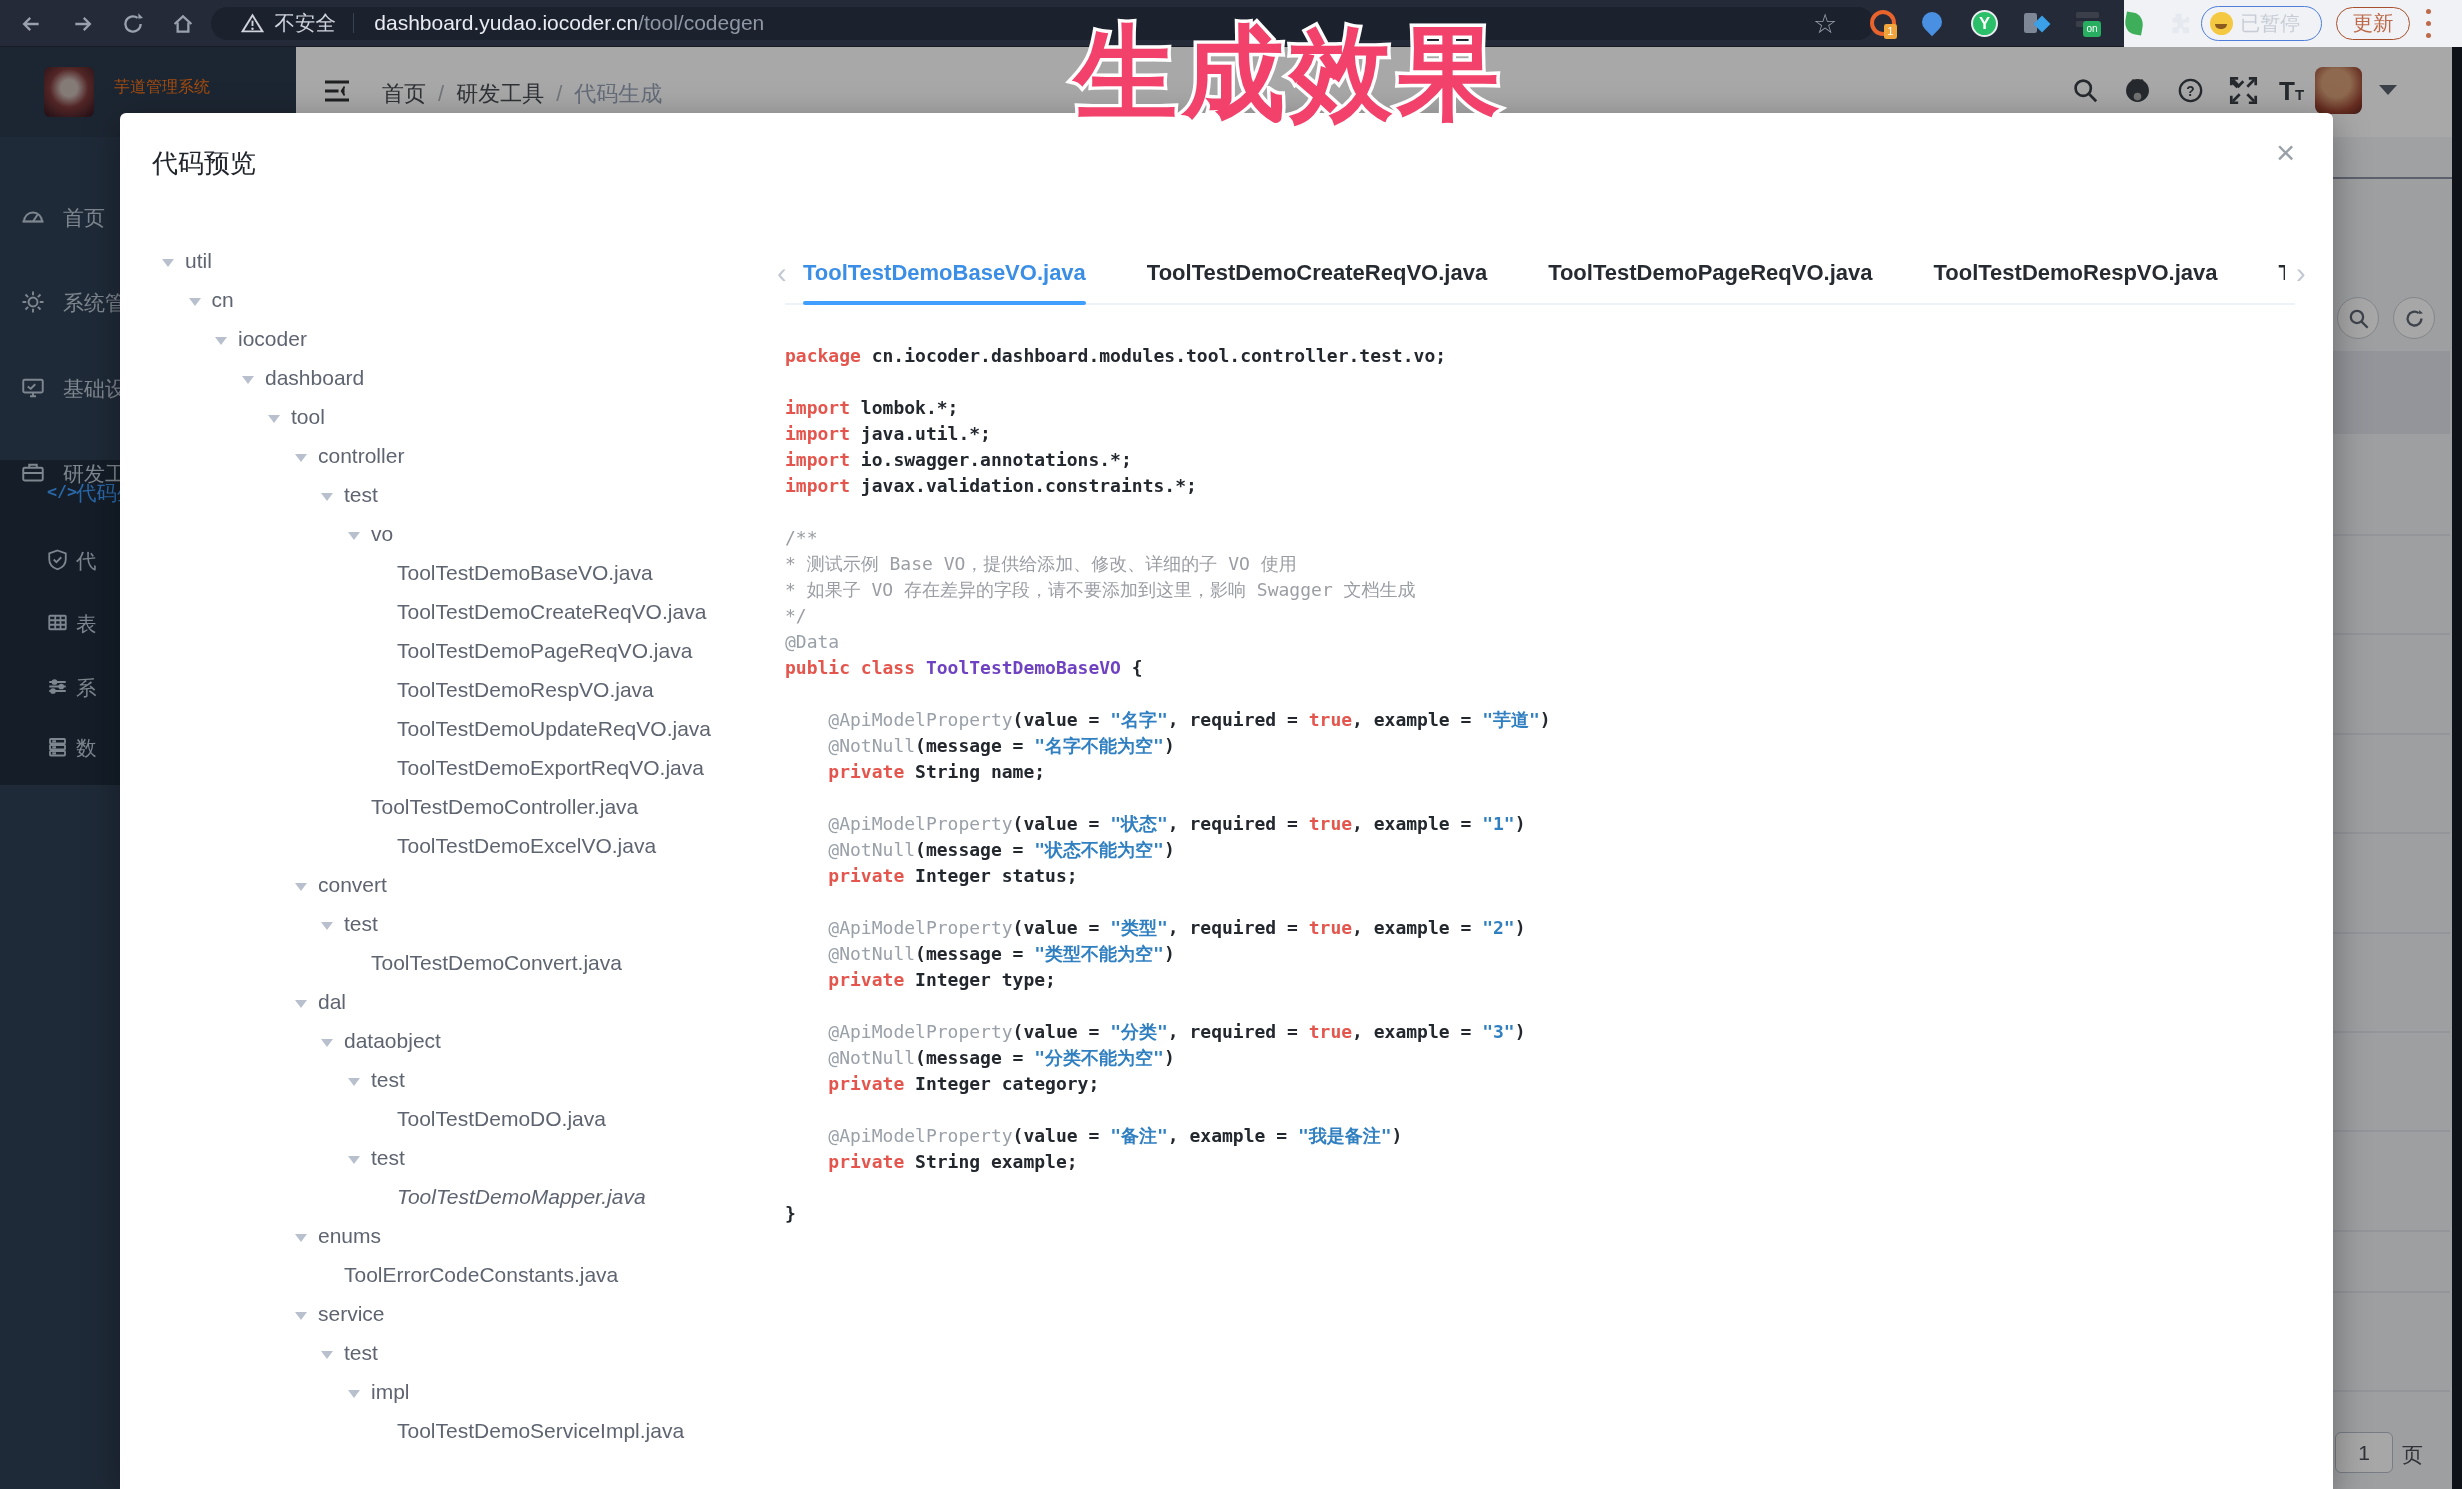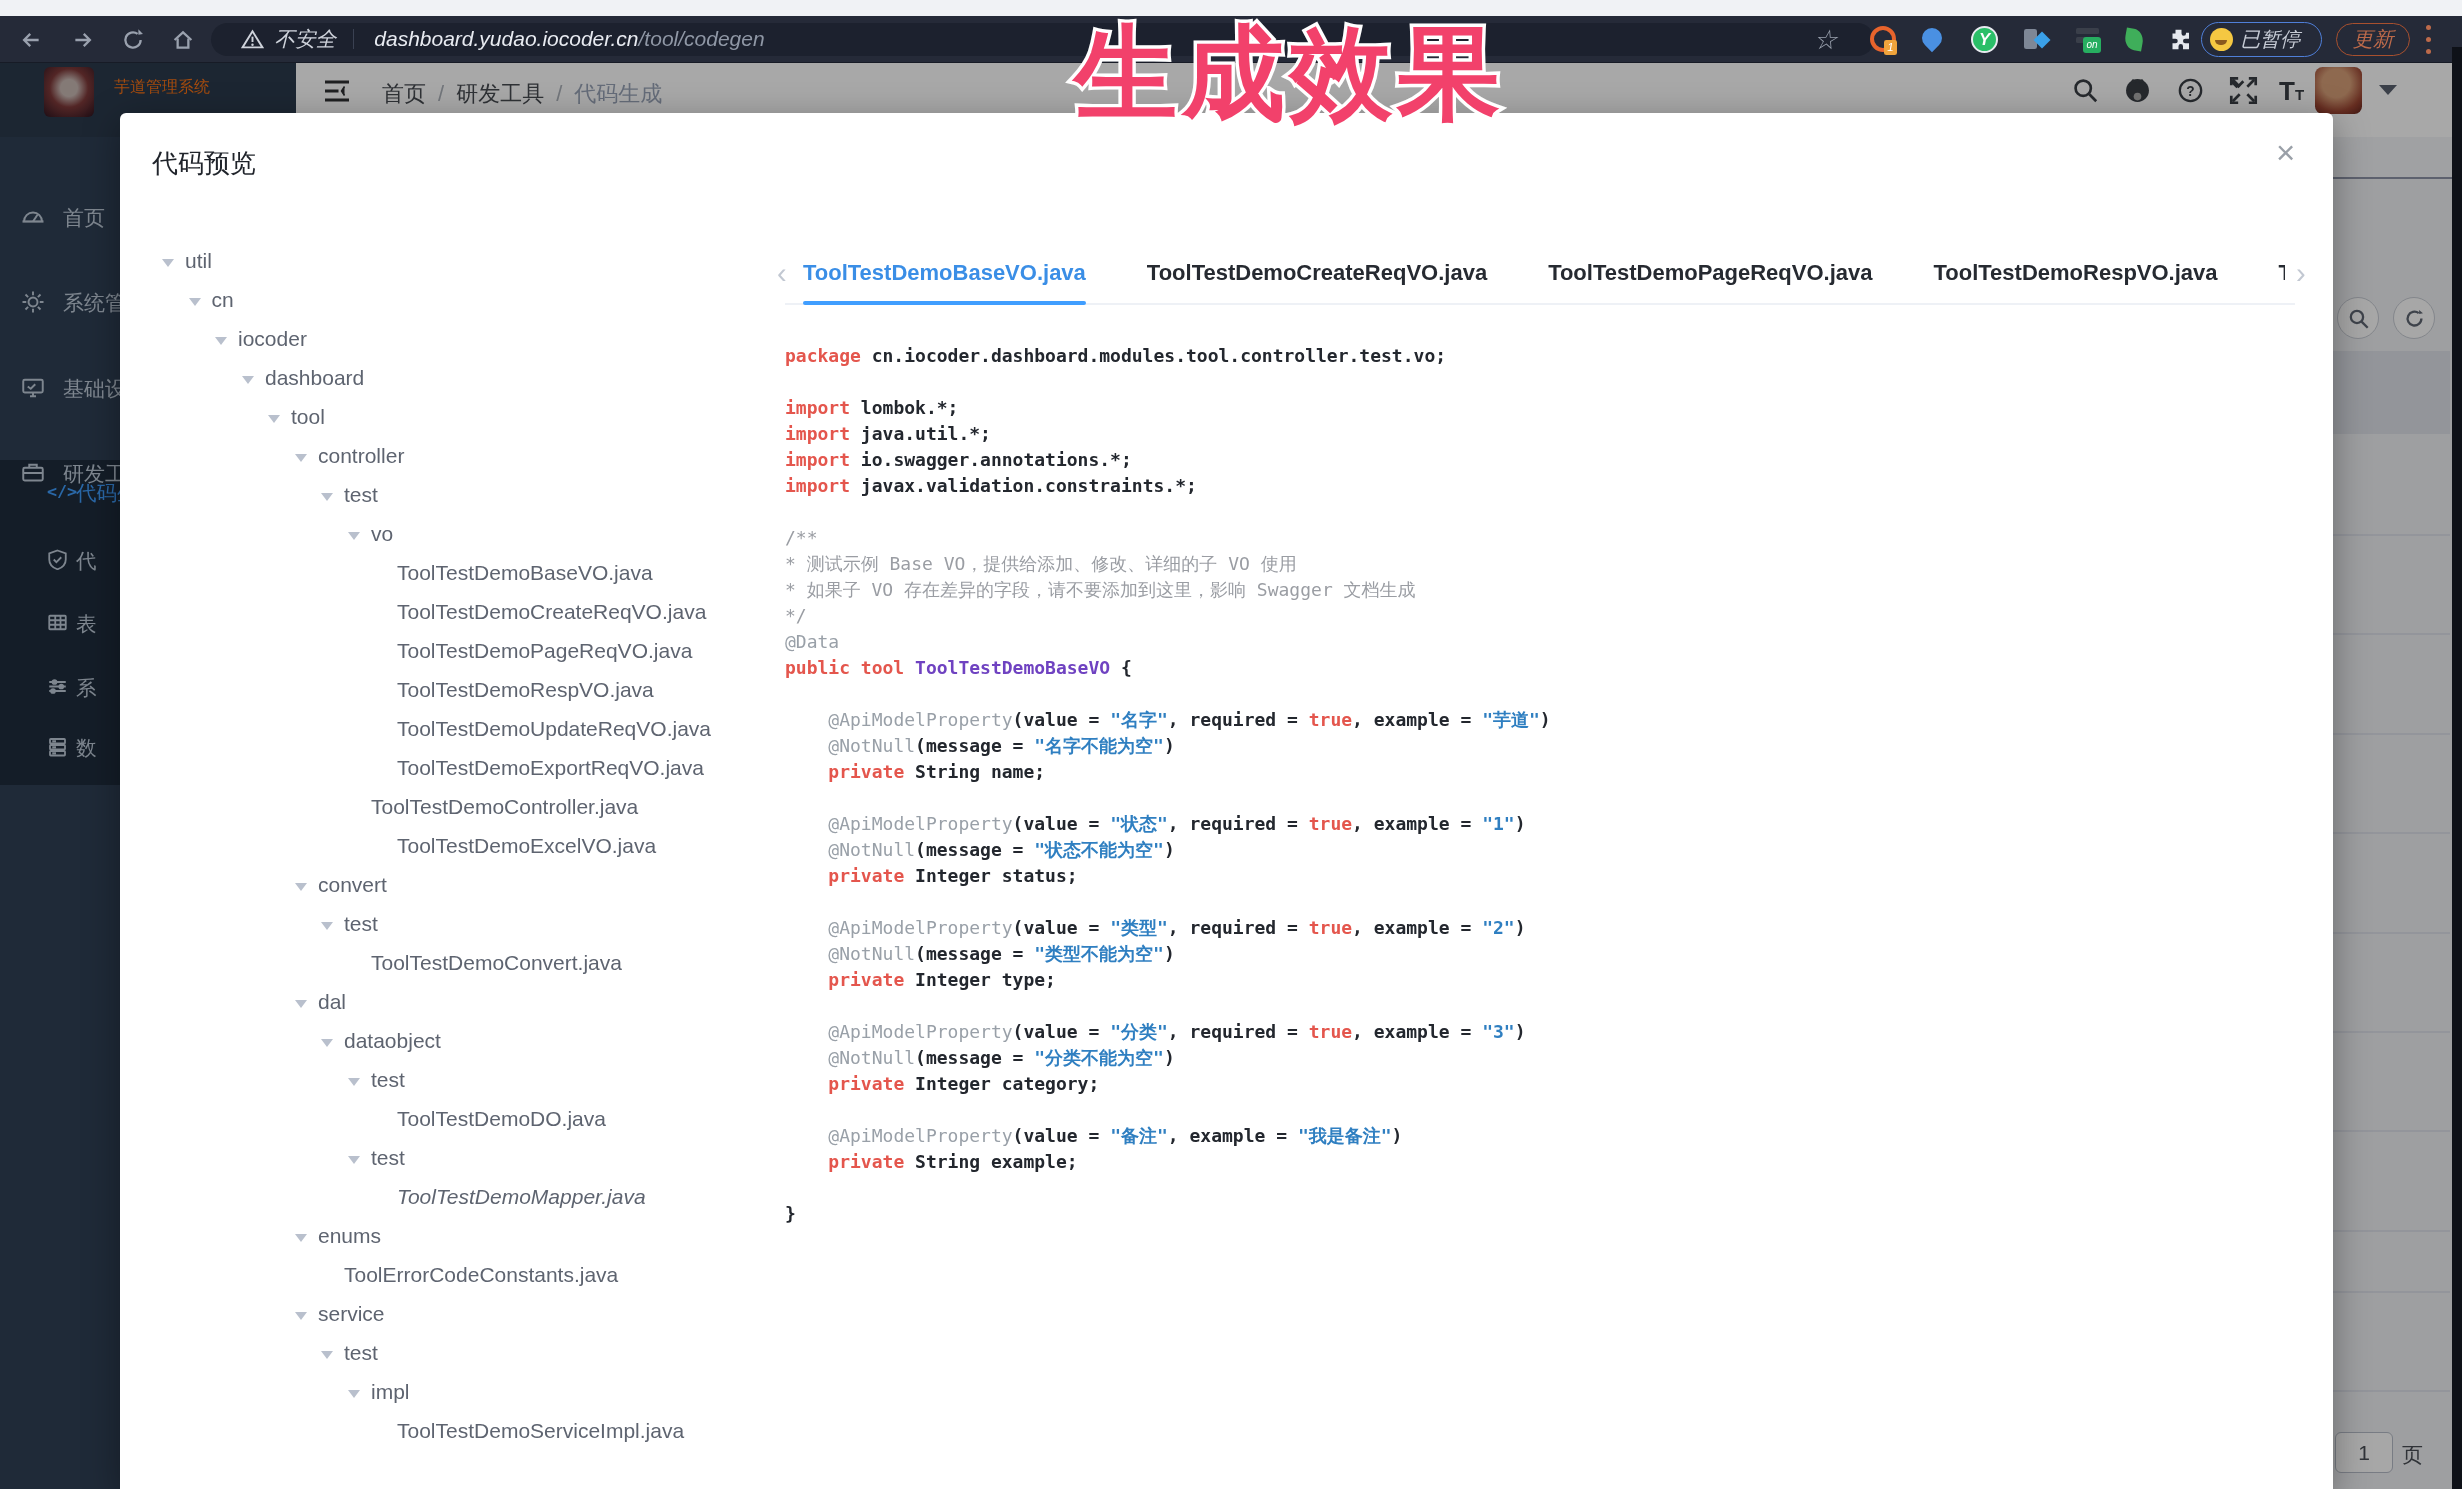--- a/index.html
+++ b/index.html
@@ -1,21 +1,21 @@
 <!DOCTYPE html>
 <html style="font-size:12px"><head>
 <meta charset="utf-8">
 <style>
   * { margin:0; padding:0; box-sizing:border-box; }
   html,body { width:2462px; height:1490px; overflow:hidden; background:#000; }
   body { font-family:"Liberation Sans", sans-serif; }
   #screen { position:relative; width:2462px; height:1490px; overflow:hidden; background:#f0f2f5; }
 
   
-  #chrome-bar { position:absolute; left:0; top:16px; width:2462px; height:47px; background:#252a38; border-bottom:1.5px solid #171b26; z-index:40;font-style:italic; }
+  #chrome-bar { position:absolute; left:0; top:0; width:2124px; height:47px; background:#252a38; border-bottom:1.5px solid #171b26; z-index:40; }
   .chrome-ic { position:absolute; top:10.6px; width:26px; height:26px; color:#9aa1ae; }
   .chrome-ic svg { width:26px; height:26px; display:block; }
   #url-pill { position:absolute; left:211px; top:6.8px; width:1663px; height:33px; border-radius:16.7px; background:#1c212e; display:flex; align-items:center; }
   #warn-icon { margin-left:30px; width:23px; height:20px; color:#cfd3db; }
   #security-label { margin-left:10.6px; font-size:20.5px; color:#cfd3db; }
   #url-divider { margin-left:16.7px; width:1.5px; height:20px; background:#3a4152; }
   #url-host { margin-left:20px; font-size:21px; color:#e8ebf1; }
   #url-path { font-size:21px; color:#8f97a5; }
   .ext { position:absolute; top:10px; width:27px; height:27px; }
   #paused-pill { position:absolute; left:2201px; top:6px; width:121px; height:35px; border:1.5px solid #4f7fd9; border-radius:18px; display:flex; align-items:center; }
@@ -410,21 +410,21 @@
         <div class="code-line"><span class="seg-k">import</span><span class="seg-p"> lombok.*;</span></div>
         <div class="code-line"><span class="seg-k">import</span><span class="seg-p"> java.util.*;</span></div>
         <div class="code-line"><span class="seg-k">import</span><span class="seg-p"> io.swagger.annotations.*;</span></div>
         <div class="code-line"><span class="seg-k">import</span><span class="seg-p"> javax.validation.constraints.*;</span></div>
         <div class="code-line">&nbsp;</div>
         <div class="code-line"><span class="seg-c">/**</span></div>
         <div class="code-line"><span class="seg-c">* 测试示例 Base VO，提供给添加、修改、详细的子 VO 使用</span></div>
         <div class="code-line"><span class="seg-c">* 如果子 VO 存在差异的字段，请不要添加到这里，影响 Swagger 文档生成</span></div>
         <div class="code-line"><span class="seg-c">*/</span></div>
         <div class="code-line"><span class="seg-m">@Data</span></div>
-        <div class="code-line"><span class="seg-k">public tool</span><span class="seg-p"> </span><span class="seg-t">ToolTestDemoBaseVO</span><span class="seg-p"> {</span></div>
+        <div class="code-line"><span class="seg-k">public class</span><span class="seg-p"> </span><span class="seg-t">ToolTestDemoBaseVO</span><span class="seg-p"> {</span></div>
         <div class="code-line">&nbsp;</div>
         <div class="code-line"><span class="seg-p">    </span><span class="seg-m">@ApiModelProperty</span><span class="seg-p">(value = </span><span class="seg-s">"名字"</span><span class="seg-p">, required = </span><span class="seg-k">true</span><span class="seg-p">, example = </span><span class="seg-s">"芋道"</span><span class="seg-p">)</span></div>
         <div class="code-line"><span class="seg-p">    </span><span class="seg-m">@NotNull</span><span class="seg-p">(message = </span><span class="seg-s">"名字不能为空"</span><span class="seg-p">)</span></div>
         <div class="code-line"><span class="seg-p">    </span><span class="seg-k">private</span><span class="seg-p"> String name;</span></div>
         <div class="code-line">&nbsp;</div>
         <div class="code-line"><span class="seg-p">    </span><span class="seg-m">@ApiModelProperty</span><span class="seg-p">(value = </span><span class="seg-s">"状态"</span><span class="seg-p">, required = </span><span class="seg-k">true</span><span class="seg-p">, example = </span><span class="seg-s">"1"</span><span class="seg-p">)</span></div>
         <div class="code-line"><span class="seg-p">    </span><span class="seg-m">@NotNull</span><span class="seg-p">(message = </span><span class="seg-s">"状态不能为空"</span><span class="seg-p">)</span></div>
         <div class="code-line"><span class="seg-p">    </span><span class="seg-k">private</span><span class="seg-p"> Integer status;</span></div>
         <div class="code-line">&nbsp;</div>
         <div class="code-line"><span class="seg-p">    </span><span class="seg-m">@ApiModelProperty</span><span class="seg-p">(value = </span><span class="seg-s">"类型"</span><span class="seg-p">, required = </span><span class="seg-k">true</span><span class="seg-p">, example = </span><span class="seg-s">"2"</span><span class="seg-p">)</span></div>

